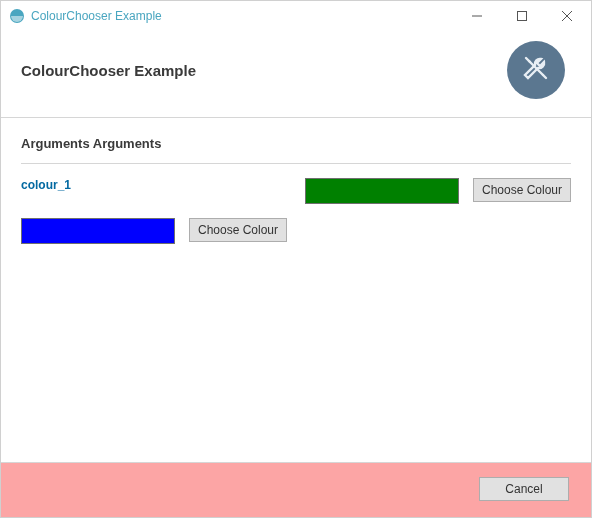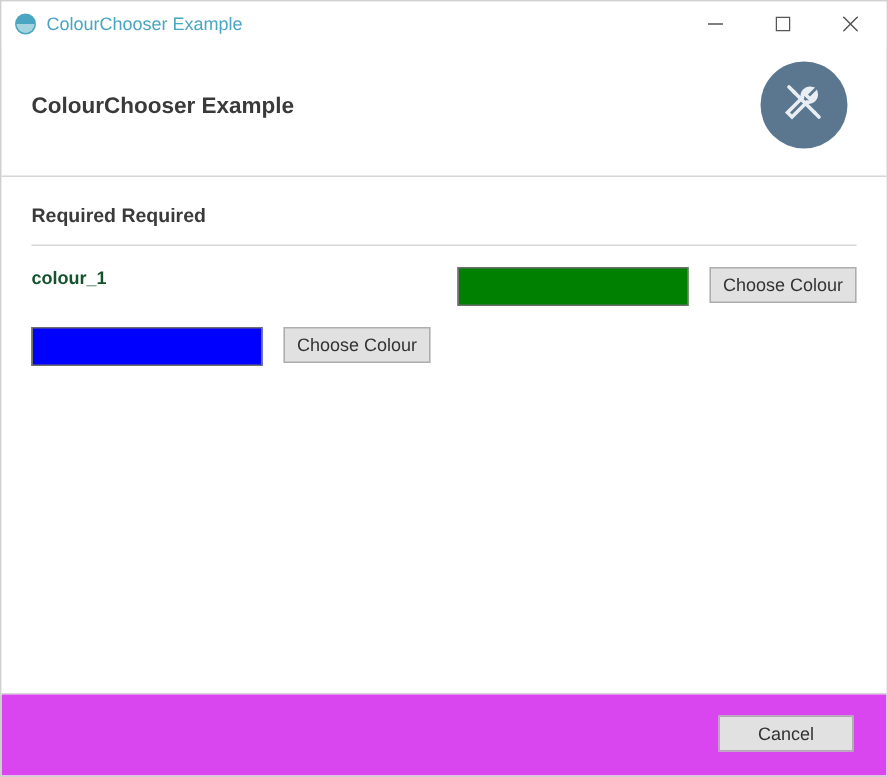--- a/index.html
+++ b/index.html
@@ -77,21 +77,21 @@
     }
     .args-grid {
       display: grid;
       grid-template-columns: 1fr 1fr;
       column-gap: 18px;
       row-gap: 14px;
     }
     .arg-label {
       font-size: 12px;
       font-weight: 600;
-      color: #14532d;
+      color: #0369a1;
     }
     .swatch-row {
       display: flex;
       align-items: flex-start;
       gap: 14px;
     }
     .swatch {
       width: 154px;
       height: 26px;
       border: 1px solid #6f6f6f;
@@ -109,21 +109,21 @@
       padding: 0 8px;
       cursor: pointer;
     }
     
     .footer-sep { border-top: 1px solid #d6d6d6; }
     .footer {
       padding: 14px 22px 16px;
       display: flex;
       justify-content: flex-end;
       gap: 18px;
-      background: #d946ef;
+      background: #fca5a5;
     }
     .footer-btn { min-width: 90px; height: 24px; }
   </style>
 </head>
 <body>
 
 <div class="titlebar">
   <span class="appicon">
     <svg width="16" height="16" viewBox="0 0 16 16">
       <circle cx="8" cy="8" r="7" fill="#4aa6c0"></circle>
@@ -163,21 +163,21 @@
       <g stroke="#e8eef4" stroke-width="2.4" stroke-linecap="round" fill="none">
         <line x1="10" y1="8" x2="24" y2="22"></line>
         <line x1="24" y1="22" x2="27" y2="25"></line>
         <line x1="7" y1="5" x2="11" y2="9"></line>
       </g>
     </svg>
   </div>
 </div>
 
 <div class="body">
-  <div class="section-title">Required Required</div>
+  <div class="section-title">Arguments Arguments</div>
   <div class="args-grid">
     <div class="arg-label">colour_1</div>
     <div class="swatch-row">
       <div class="swatch green" title="#008000"></div>
       <button class="choose-btn">Choose Colour</button>
     </div>
     <div class="swatch-row">
       <div class="swatch blue" title="#0000ff"></div>
       <button class="choose-btn">Choose Colour</button>
     </div>

